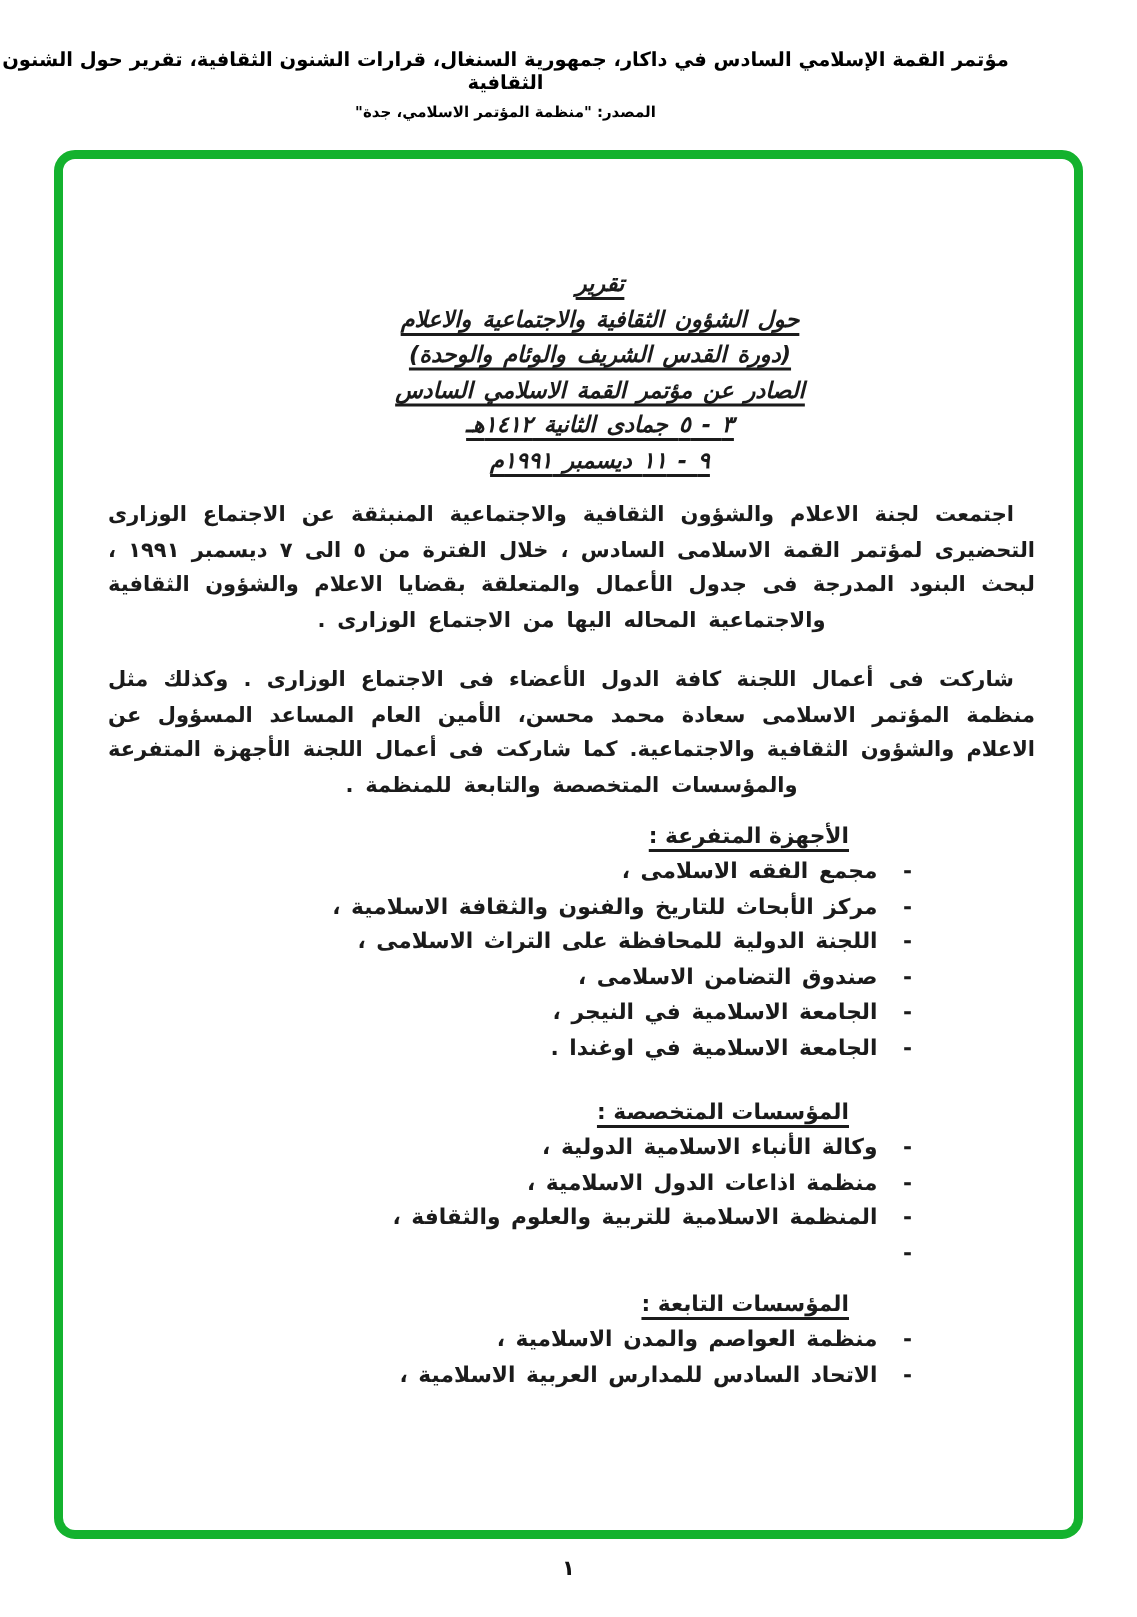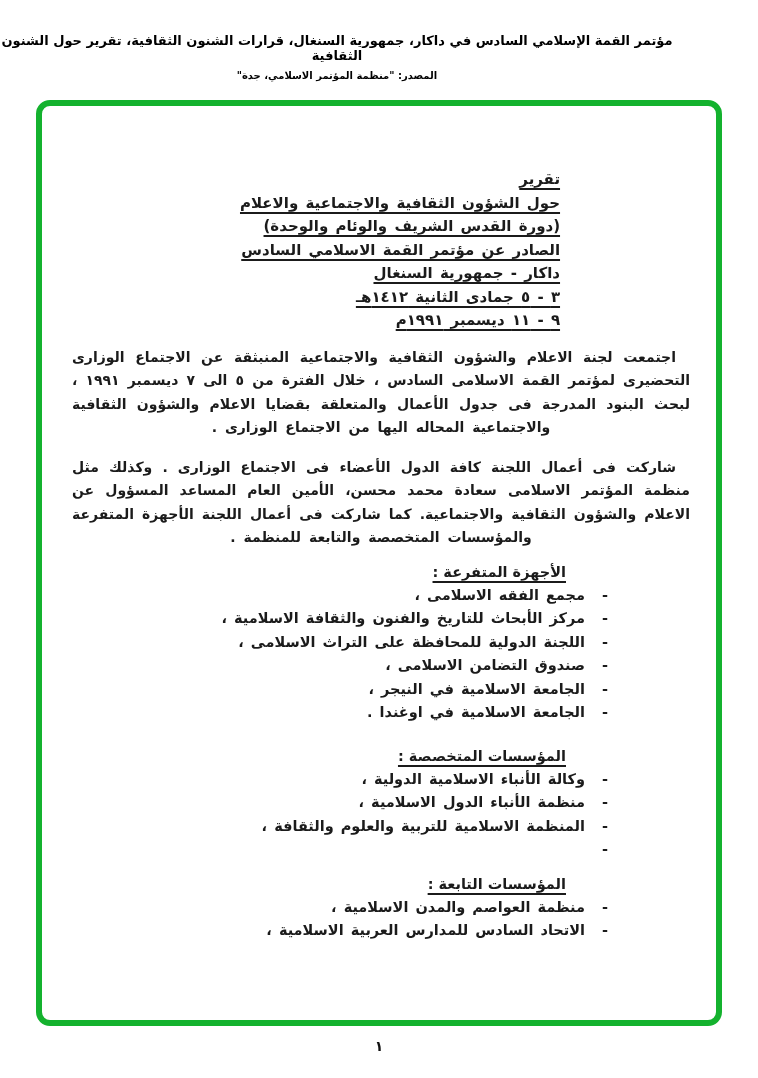--- a/index.html
+++ b/index.html
@@ -11,21 +11,21 @@
   .header-title{font-size:13px;font-weight:bold;letter-spacing:0px;}
   .header-source{font-size:10px;font-weight:bold;margin-top:7px;}
 
   
   .frame{position:absolute;left:36px;top:100px;width:686px;height:926px;
          box-sizing:border-box;border:6px solid #14b22e;border-radius:14px;background:#ffffff;}
   .content{position:absolute;top:0;left:0;right:0;bottom:0;direction:rtl;
            padding:62px 26px 0 30px;color:#1b1b1b;font-weight:bold;}
 
   
-  .title-block{width:-moz-fit-content;width:fit-content;margin:0 auto;transform:translateX(19px);text-align:right;}
+  .title-block{width:-moz-fit-content;width:fit-content;margin:10px auto;transform:translateX(19px);text-align:center;font-style:italic;}
   .tline{font-size:15px;line-height:23.5px;white-space:nowrap;
          text-decoration:underline;text-underline-offset:4px;text-decoration-thickness:1.5px;
          letter-spacing:0.5px;word-spacing:2px;}
 
   
   .para{margin:0;font-size:14px;line-height:23.5px;text-align:justify;text-align-last:center;
         text-indent:14px;letter-spacing:0.2px;word-spacing:3px;}
   .para-1{margin-top:13px;}
   .para-2{margin-top:16px;}
 
@@ -55,21 +55,20 @@
   </div>
 
   <div class="frame">
     <div class="content">
 
       <div class="title-block">
         <div class="tline">تقرير</div>
         <div class="tline">حول الشؤون الثقافية والاجتماعية والاعلام</div>
         <div class="tline">(دورة القدس الشريف والوئام والوحدة)</div>
         <div class="tline">الصادر عن مؤتمر القمة الاسلامي السادس</div>
-        <div class="tline">داكار - جمهورية السنغال</div>
         <div class="tline">٣ - ٥ جمادى الثانية ١٤١٢هـ</div>
         <div class="tline">٩ - ١١ ديسمبر ١٩٩١م</div>
       </div>
 
       <p class="para para-1">اجتمعت لجنة الاعلام والشؤون الثقافية والاجتماعية المنبثقة عن الاجتماع الوزارى التحضيرى لمؤتمر القمة الاسلامى السادس ، خلال الفترة من ٥ الى ٧ ديسمبر ١٩٩١ ، لبحث البنود المدرجة فى جدول الأعمال والمتعلقة بقضايا الاعلام والشؤون الثقافية والاجتماعية المحاله اليها من الاجتماع الوزارى .</p>
       <p class="para para-2">شاركت فى أعمال اللجنة كافة الدول الأعضاء فى الاجتماع الوزارى . وكذلك مثل منظمة المؤتمر الاسلامى سعادة محمد محسن، الأمين العام المساعد المسؤول عن الاعلام والشؤون الثقافية والاجتماعية. كما شاركت فى أعمال اللجنة الأجهزة المتفرعة والمؤسسات المتخصصة والتابعة للمنظمة .</p>
 
       <div class="section sec-1">
         <div class="sec-heading">الأجهزة المتفرعة :</div>
         <div class="item">
@@ -99,21 +98,21 @@
       </div>
 
       <div class="section sec-2">
         <div class="sec-heading">المؤسسات المتخصصة :</div>
         <div class="item">
             <span class="dash">-</span>
             <span class="item-text">وكالة الأنباء الاسلامية الدولية ،</span>
           </div>
         <div class="item">
             <span class="dash">-</span>
-            <span class="item-text">منظمة الأنباء الدول الاسلامية ،</span>
+            <span class="item-text">منظمة اذاعات الدول الاسلامية ،</span>
           </div>
         <div class="item">
             <span class="dash">-</span>
             <span class="item-text">المنظمة الاسلامية للتربية والعلوم والثقافة ،</span>
           </div>
         <div class="item">
             <span class="dash">-</span>
           </div>
       </div>
 

